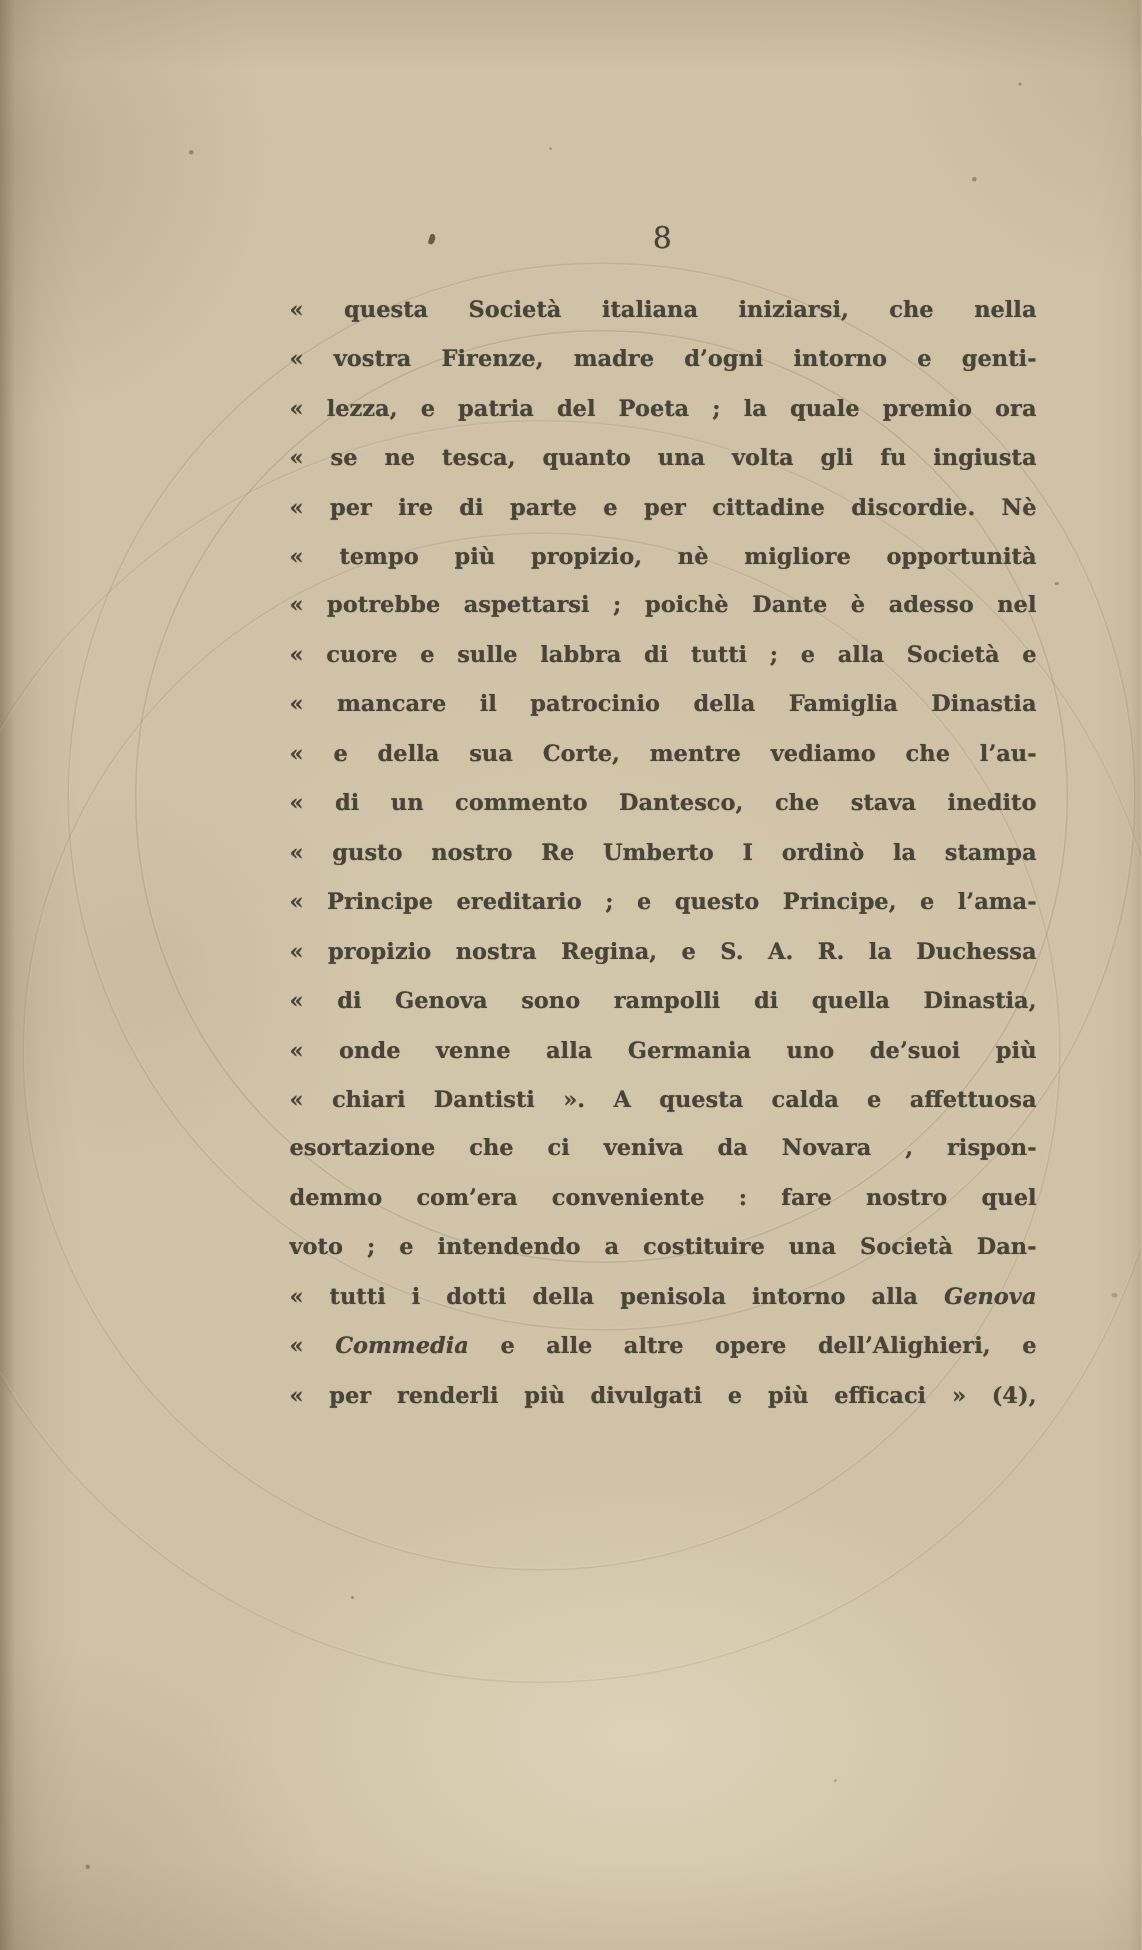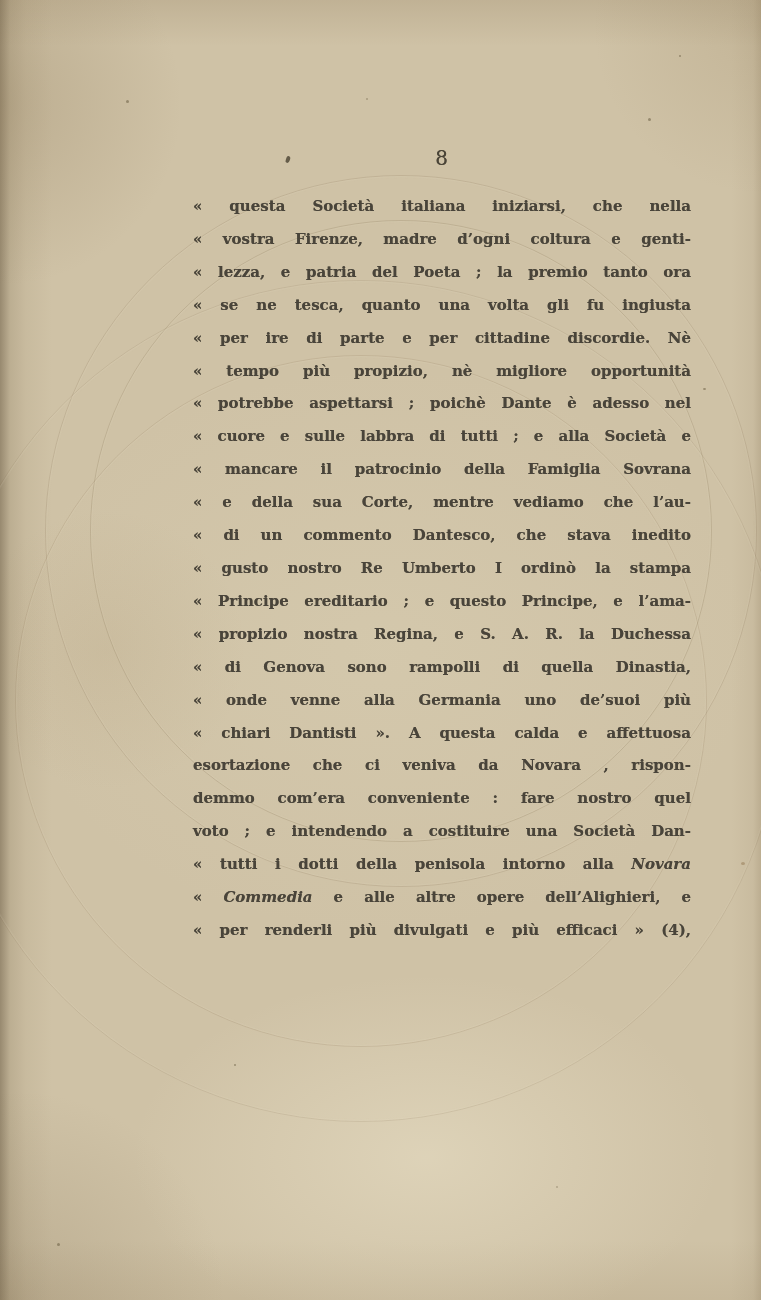--- a/index.html
+++ b/index.html
@@ -104,37 +104,37 @@
   <div class="speck s6"></div>
   <div class="speck s7"></div>
   <div class="speck s8"></div>
   <div class="speck s9"></div>
   <div class="speck s10"></div>
 
   <div class="page-number">8</div>
 
   <div class="text-block">
       <div class="line"><span>« questa Società italiana iniziarsi, che nella</span></div>
-      <div class="line"><span>« vostra Firenze, madre d’ogni coltura e genti-</span></div>
-      <div class="line"><span>« lezza, e patria del Poeta ; la premio tanto ora</span></div>
+      <div class="line"><span>« vostra Firenze, madre d’ogni intorno e genti-</span></div>
+      <div class="line"><span>« lezza, e patria del Poeta ; la quale premio ora</span></div>
       <div class="line"><span>« se ne tesca, quanto una volta gli fu ingiusta</span></div>
       <div class="line"><span>« per ire di parte e per cittadine discordie. Nè</span></div>
       <div class="line"><span>« tempo più propizio, nè migliore opportunità</span></div>
       <div class="line"><span>« potrebbe aspettarsi ; poichè Dante è adesso nel</span></div>
       <div class="line"><span>« cuore e sulle labbra di tutti ; e alla Società e</span></div>
-      <div class="line"><span>« mancare il patrocinio della Famiglia Sovrana</span></div>
+      <div class="line"><span>« mancare il patrocinio della Famiglia Dinastia</span></div>
       <div class="line"><span>« e della sua Corte, mentre vediamo che l’au-</span></div>
       <div class="line"><span>« di un commento Dantesco, che stava inedito</span></div>
       <div class="line"><span>« gusto nostro Re Umberto I ordinò la stampa</span></div>
       <div class="line"><span>« Principe ereditario ; e questo Principe, e l’ama-</span></div>
       <div class="line"><span>« propizio nostra Regina, e S. A. R. la Duchessa</span></div>
       <div class="line"><span>« di Genova sono rampolli di quella Dinastia,</span></div>
       <div class="line"><span>« onde venne alla Germania uno de’suoi più</span></div>
       <div class="line"><span>« chiari Dantisti ». A questa calda e affettuosa</span></div>
       <div class="line"><span>esortazione che ci veniva da Novara , rispon-</span></div>
       <div class="line"><span>demmo com’era conveniente : fare nostro quel</span></div>
       <div class="line"><span>voto ; e intendendo a costituire una Società Dan-</span></div>
-      <div class="line"><span>« tutti i dotti della penisola intorno alla </span><span class="it">Novara</span></div>
+      <div class="line"><span>« tutti i dotti della penisola intorno alla </span><span class="it">Genova</span></div>
       <div class="line"><span>« </span><span class="it">Commedia</span><span> e alle altre opere dell’Alighieri, e</span></div>
       <div class="line"><span>« per renderli più divulgati e più efficaci » (4),</span></div>
     </div>
 
 </div>
 
 </body></html>

